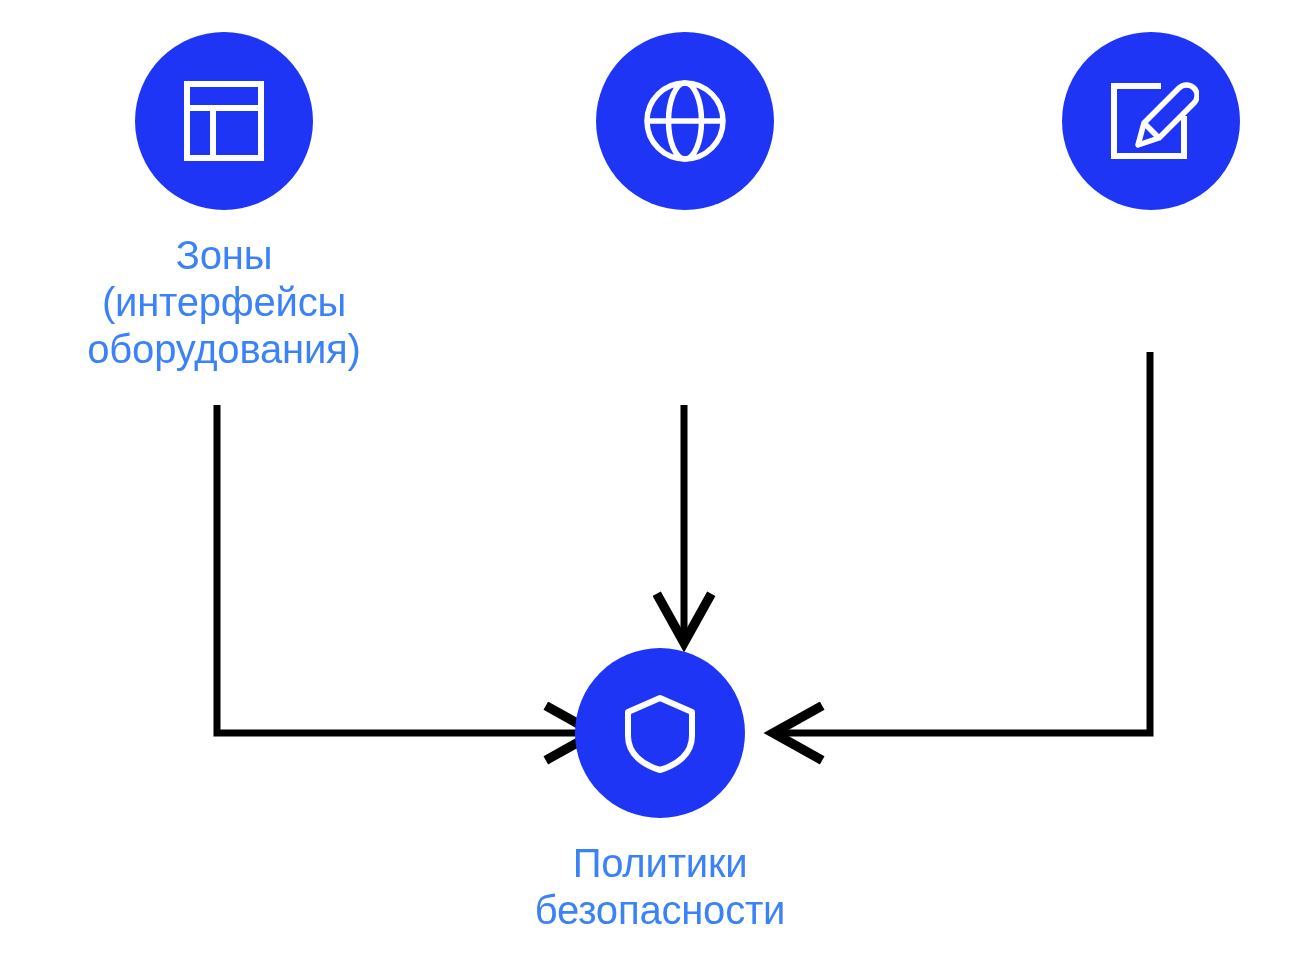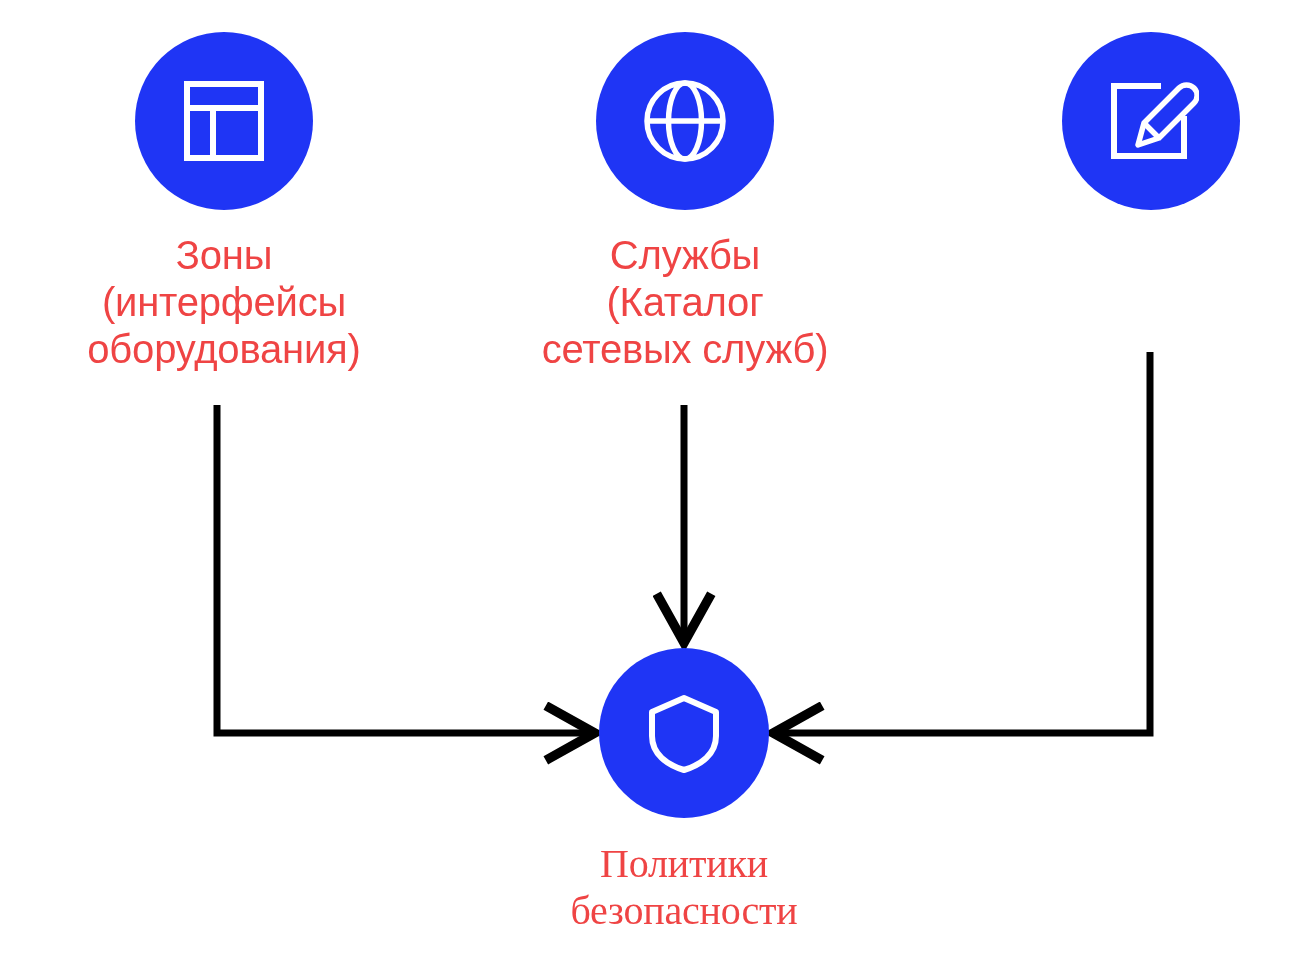--- a/index.html
+++ b/index.html
@@ -32,21 +32,21 @@
     align-items: center;
   }
   .circle {
     border-radius: 50%;
     display: flex;
     align-items: center;
     justify-content: center;
   }
   .node-label {
     text-align: center;
-    color: #ef4444;
+    color: #3b82f6;
     font-size: 40px;
     line-height: 1.18;
     letter-spacing: -0.2px;
     white-space: pre-line;
     font-weight: 400;
   }
 
   
   #node-zones {
     left: 15px;
@@ -57,24 +57,23 @@
     left: 480px;
     top: 32px;
     width: 410px;
   }
   #node-address-groups {
     left: 975px;
     top: 32px;
     width: 352px;
   }
   #node-policies {
-    left: 484px;
+    left: 460px;
     top: 648px;
     width: 400px;
-    font-family: Liberation Serif, serif;
   }
 
   #node-zones .circle,
   #node-services .circle,
   #node-address-groups .circle {
     width: 178px;
     height: 178px;
   }
   #node-policies .circle {
     width: 170px;
@@ -129,23 +128,20 @@
   </div>
 
   <div class="node" id="node-services">
     <div class="circle" style="background:#1f35f5;">
       <svg width="96" height="96" viewBox="0 0 96 96" xmlns="http://www.w3.org/2000/svg">
         <circle cx="48" cy="48" r="38" fill="none" stroke="#ffffff" stroke-width="5.5"></circle>
         <ellipse cx="48" cy="48" rx="16.5" ry="38" fill="none" stroke="#ffffff" stroke-width="5.5"></ellipse>
         <line x1="10" y1="48" x2="86" y2="48" stroke="#ffffff" stroke-width="5.5"></line>
       </svg>
     </div>
-    <div class="node-label">Службы
-(Каталог
-сетевых служб)</div>
   </div>
 
   <div class="node" id="node-address-groups">
     <div class="circle" style="background:#1f35f5;">
       <svg width="96" height="96" viewBox="0 0 96 96" xmlns="http://www.w3.org/2000/svg">
         <path d="M58,13 L11,13 L11,83 L81,83 L81,43" fill="none" stroke="#ffffff" stroke-width="6" stroke-linecap="butt" stroke-linejoin="miter"></path>
         <path d="M35,72 L41,50 L76,15 A10.5,10.5 0 0 1 91,30 L56,65 Z" fill="none" stroke="#ffffff" stroke-width="5.5" stroke-linejoin="round"></path>
         <line x1="41" y1="50" x2="56" y2="65" stroke="#ffffff" stroke-width="5.5"></line>
       </svg>
     </div>

